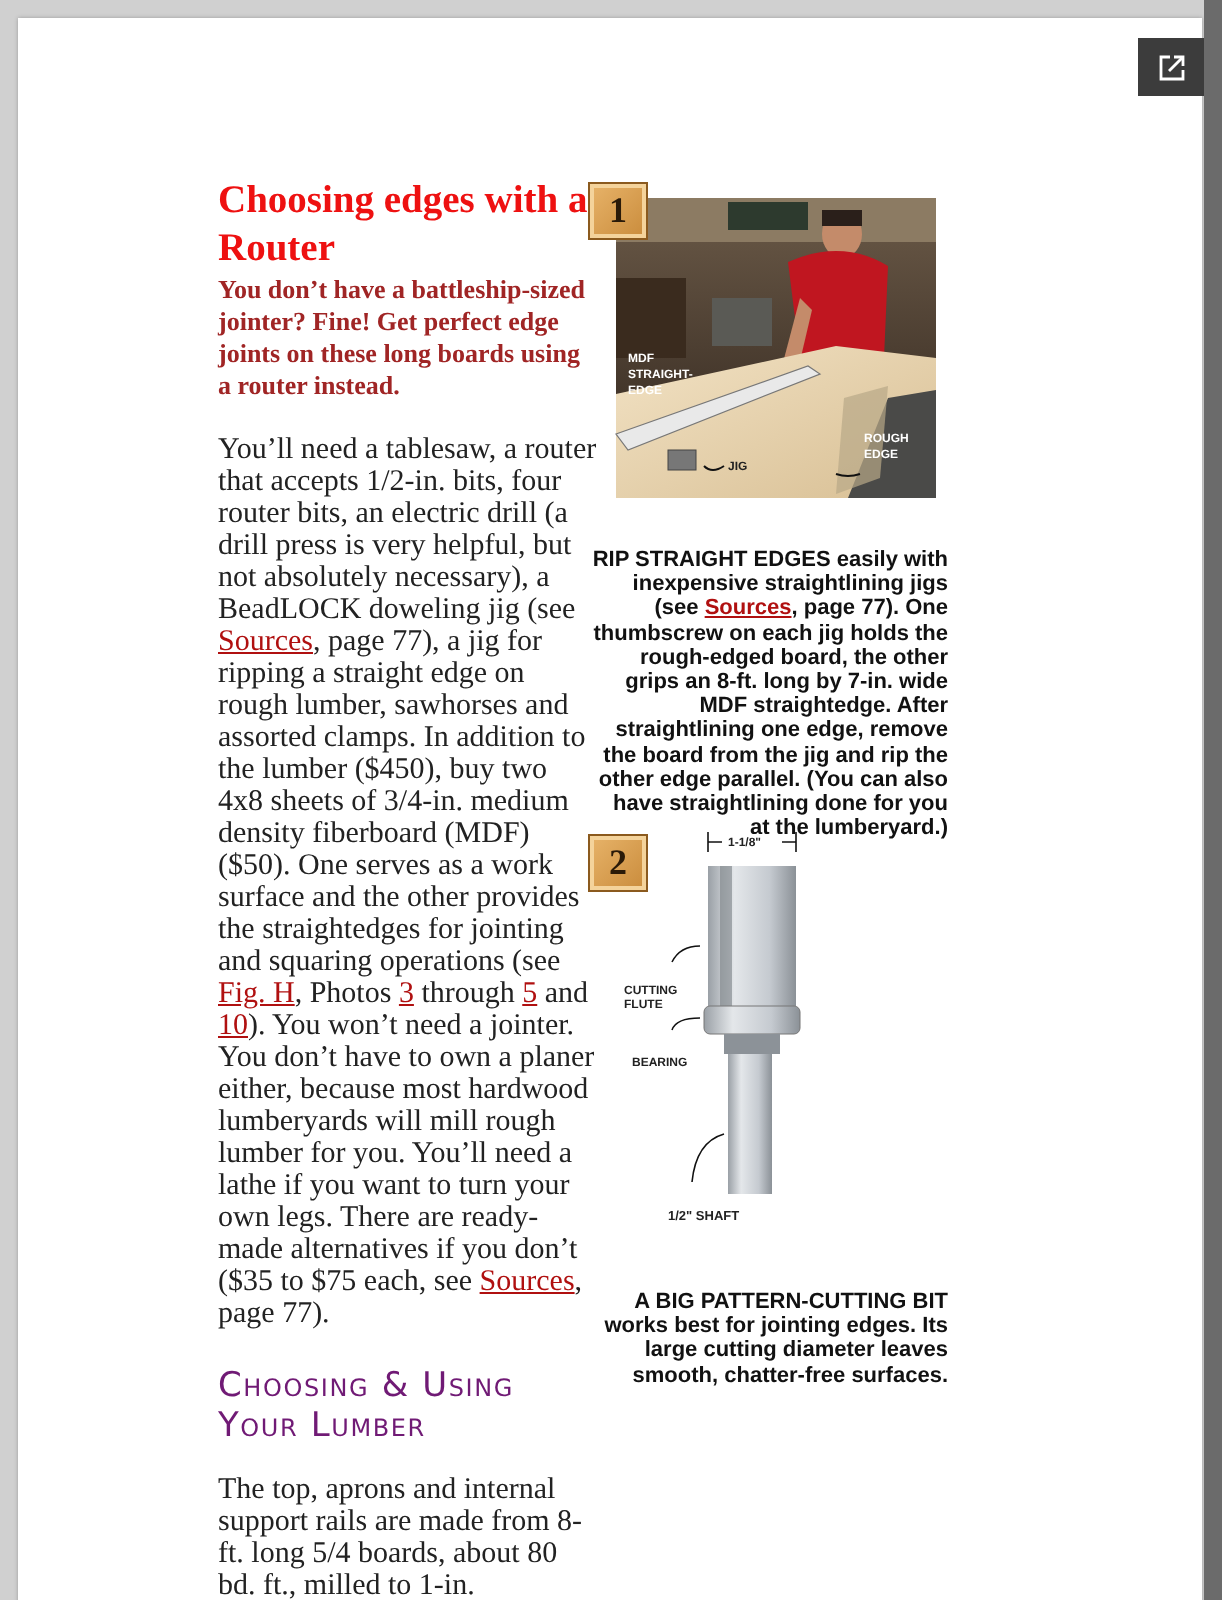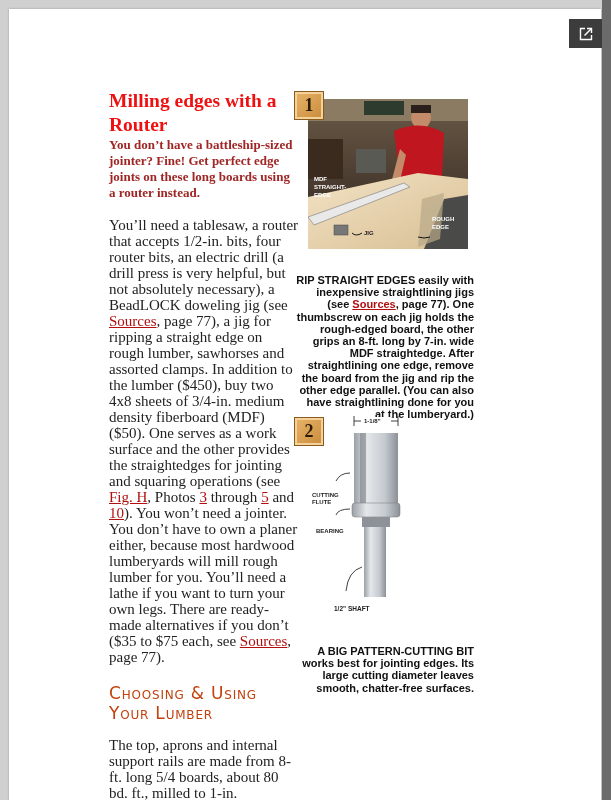--- a/index.html
+++ b/index.html
@@ -30,21 +30,21 @@
   }
   .deck {
     color: #a02525; font-weight: bold; font-size: 13px; line-height: 16px;
   }
   .body-text {
     color: #222; font-size: 15px; line-height: 16px; margin-top: 16px;
   }
   .body-text p { margin: 0; }
   .link { color: #b01010; text-decoration: underline; cursor: pointer; }
   .subhead {
-    color: #c2410c; font-family: "DejaVu Sans", sans-serif; font-variant: small-caps;
+    color: #701a75; font-family: "DejaVu Sans", sans-serif; font-variant: small-caps;
     font-size: 17px; line-height: 20px; letter-spacing: 0.8px; margin: 18px 0 14px 0;
     font-weight: normal;
   }
 
   .right-col { position: absolute; left: 285px; top: 80px; width: 180px; }
   .photo1 {
     position: absolute; left: 0; top: 0; width: 176px; height: 166px;
   }
   .badge {
     position: absolute; width: 28px; height: 27px;
@@ -68,21 +68,21 @@
   .callout-dark {
     font-family: "Liberation Sans", sans-serif; font-weight: bold; font-size: 6px; fill: #222;
   }
 </style>
 </head>
 <body>
 
 <div class="page">
 
   <div class="left-col">
-    <h1 class="title">Milling edges with a Router</h1>
+    <h1 class="title">Choosing edges with a Router</h1>
     <div class="deck">You don’t have a battleship-sized jointer? Fine! Get perfect edge joints on these long boards using a router instead.</div>
 
     <div class="body-text">
       <p>
         <span>You’ll need a tablesaw, a router that accepts 1/2-in. bits, four router bits, an electric drill (a drill press is very helpful, but not absolutely necessary), a BeadLOCK doweling jig (see </span><span class="link">Sources</span><span>, page 77), a jig for ripping a straight edge on rough lumber, sawhorses and assorted clamps. In addition to the lumber ($450), buy two 4x8 sheets of 3/4-in. medium density fiberboard (MDF) ($50). One serves as a work surface and the other provides the straightedges for jointing and squaring operations (see </span><span class="link">Fig. H</span><span>, Photos </span><span class="link">3</span><span> through </span><span class="link">5</span><span> and </span><span class="link">10</span><span>). You won’t need a jointer. You don’t have to own a planer either, because most hardwood lumberyards will mill rough lumber for you. You’ll need a lathe if you want to turn your own legs. There are ready-made alternatives if you don’t ($35 to $75 each, see </span><span class="link">Sources</span><span>, page 77).</span>
       </p>
     </div>
 
     <h2 class="subhead">Choosing &amp; Using Your Lumber</h2>
 

